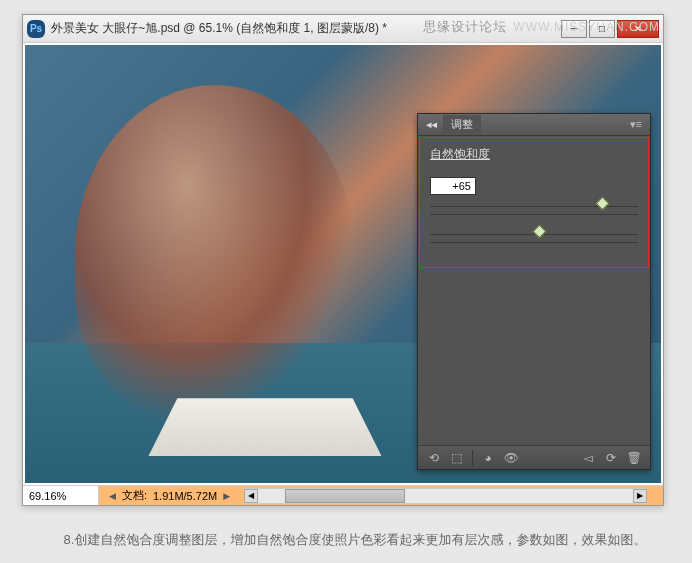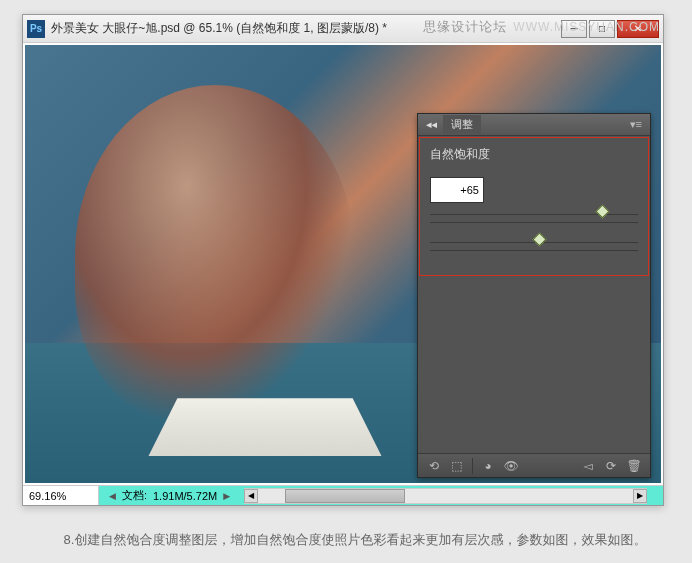--- a/index.html
+++ b/index.html
@@ -4,55 +4,55 @@
   <style>
     * { margin: 0; padding: 0; box-sizing: border-box; }
     body { font-family: "Microsoft YaHei", Arial, sans-serif; font-size: 12px; background: #e8e8e8; width: 692px; height: 563px; position: relative; }
     
     .watermark { position: absolute; top: 18px; right: 32px; color: #999; font-size: 13px; letter-spacing: 1px; z-index: 100; }
     .watermark .site { color: #ccc; font-size: 12px; margin-left: 6px; }
     
     .window { position: absolute; top: 14px; left: 22px; width: 642px; height: 492px; background: #fff; border: 1px solid #999; box-shadow: 0 2px 8px rgba(0,0,0,0.2); }
     
     .titlebar { height: 28px; background: linear-gradient(#f5f5f5, #e3e3e3); display: flex; align-items: center; padding: 0 4px; border-bottom: 1px solid #ccc; }
-    .ps-icon { width: 18px; height: 18px; background: #1a4a7a; color: #7cc8ff; font-weight: bold; font-size: 10px; display: flex; align-items: center; justify-content: center; border-radius: 0; margin-right: 6px; }
+    .ps-icon { width: 18px; height: 18px; background: #1a4a7a; color: #7cc8ff; font-weight: bold; font-size: 10px; display: flex; align-items: center; justify-content: center; border-radius: 6px; margin-right: 6px; }
     .title-text { flex: 1; color: #333; font-size: 12px; }
     .win-controls { display: flex; gap: 2px; }
     .win-btn { width: 26px; height: 18px; border: 1px solid #888; background: linear-gradient(#fafafa, #ddd); display: flex; align-items: center; justify-content: center; font-size: 10px; cursor: pointer; }
     .win-btn.close { background: linear-gradient(#e06050, #c03020); color: #fff; width: 42px; border-color: #a02010; }
     
     .canvas-area { position: absolute; top: 30px; left: 2px; right: 2px; bottom: 22px; background: #5a7a8a; overflow: hidden; }
     .photo { width: 100%; height: 100%; background: linear-gradient(135deg, #4a7590 0%, #3a6580 30%, #c08060 45%, #3a6580 60%, #2a5575 100%); position: relative; }
     .photo-subject { position: absolute; left: 50px; top: 40px; width: 280px; height: 340px; background: radial-gradient(ellipse at 40% 30%, #d4a080 0%, #8a5040 50%, transparent 70%); border-radius: 50% 50% 40% 40%; opacity: 0.85; }
     .photo-grass { position: absolute; bottom: 0; left: 0; right: 0; height: 140px; background: linear-gradient(#3a7085 0%, #2a6075 100%); }
     .photo-book { position: absolute; bottom: 20px; left: 140px; width: 200px; height: 80px; background: linear-gradient(#f0f0e8, #d8d8d0); transform: perspective(200px) rotateX(45deg); }
     
     .adjust-panel { position: absolute; top: 68px; right: 10px; width: 234px; background: #535353; border: 1px solid #2a2a2a; box-shadow: 0 2px 6px rgba(0,0,0,0.4); z-index: 10; }
     .panel-header { height: 22px; background: linear-gradient(#6a6a6a, #555); display: flex; align-items: center; padding: 0 8px; font-size: 11px; color: #ddd; border-bottom: 1px solid #3a3a3a; }
     .panel-header .tab { padding: 2px 8px; background: #535353; }
     .panel-header .flyout { margin-left: auto; cursor: pointer; color: #bbb; }
     .panel-header .collapse { margin-right: 6px; cursor: pointer; }
     
     .panel-body { padding: 8px 10px 12px; border: 1px solid #d03020; margin: 1px; background: #535353; }
-    .panel-title { color: #ddd; font-size: 12px; margin-bottom: 14px; }
+    .panel-title { color: #ddd; font-size: 12px; margin-bottom: 14px; text-decoration: underline; }
     .slider-row { display: flex; align-items: center; margin-bottom: 4px; }
     .slider-label { color: #ddd; font-size: 11px; flex: 1; }
-    .slider-value { width: 54px; height: 18px; background: #fff; border: 1px solid #333; text-align: right; padding: 12px 4px; font-size: 11px; }
+    .slider-value { width: 46px; height: 18px; background: #fff; border: 1px solid #333; text-align: right; padding: 4px 4px; font-size: 11px; }
     .slider-track { height: 16px; position: relative; margin-bottom: 12px; border-bottom: 1px solid #3a3a3a; }
     .slider-track::before { content: ''; position: absolute; left: 0; right: 0; top: 7px; height: 1px; background: #3a3a3a; }
     .slider-handle { position: absolute; top: 3px; width: 10px; height: 10px; background: #d8e8c0; border: 1px solid #4a6020; transform: rotate(45deg) translateX(-50%); cursor: pointer; }
     
     .panel-spacer { height: 176px; }
     
     .panel-footer { height: 24px; background: linear-gradient(#5a5a5a, #4a4a4a); border-top: 1px solid #3a3a3a; display: flex; align-items: center; padding: 0 6px; gap: 3px; }
     .footer-icon { width: 20px; height: 17px; display: flex; align-items: center; justify-content: center; color: #bbb; cursor: pointer; font-size: 12px; }
     .footer-sep { width: 1px; height: 16px; background: #3a3a3a; margin: 0 2px; }
     .footer-icon.right { margin-left: auto; }
     
-    .statusbar { position: absolute; bottom: 0; left: 0; right: 0; height: 20px; background: #5eead4; border-top: 1px solid #ccc; display: flex; align-items: center; font-size: 11px; }
+    .statusbar { position: absolute; bottom: 0; left: 0; right: 0; height: 20px; background: #fdba74; border-top: 1px solid #ccc; display: flex; align-items: center; font-size: 11px; }
     .zoom-box { width: 76px; padding: 0 6px; border-right: 1px solid #ccc; background: #fff; height: 100%; display: flex; align-items: center; }
     .doc-info { padding: 0 10px; display: flex; align-items: center; gap: 6px; }
     .doc-arrow { font-size: 9px; color: #555; cursor: pointer; }
     .scrollbar-h { flex: 1; height: 16px; background: #e8e8e8; margin: 0 16px 0 4px; border: 1px solid #ccc; position: relative; }
     .scrollbar-h .thumb { position: absolute; left: 40px; width: 120px; height: 100%; background: linear-gradient(#d0d0d0, #b8b8b8); border: 1px solid #999; }
     .scrollbar-h .arrow { position: absolute; width: 14px; height: 100%; background: #ddd; border: 1px solid #aaa; display: flex; align-items: center; justify-content: center; font-size: 8px; }
     
     .caption { position: absolute; bottom: 12px; left: 48px; right: 30px; text-align: center; color: #666; font-size: 13px; line-height: 1.6; }
   </style>
 </head>

